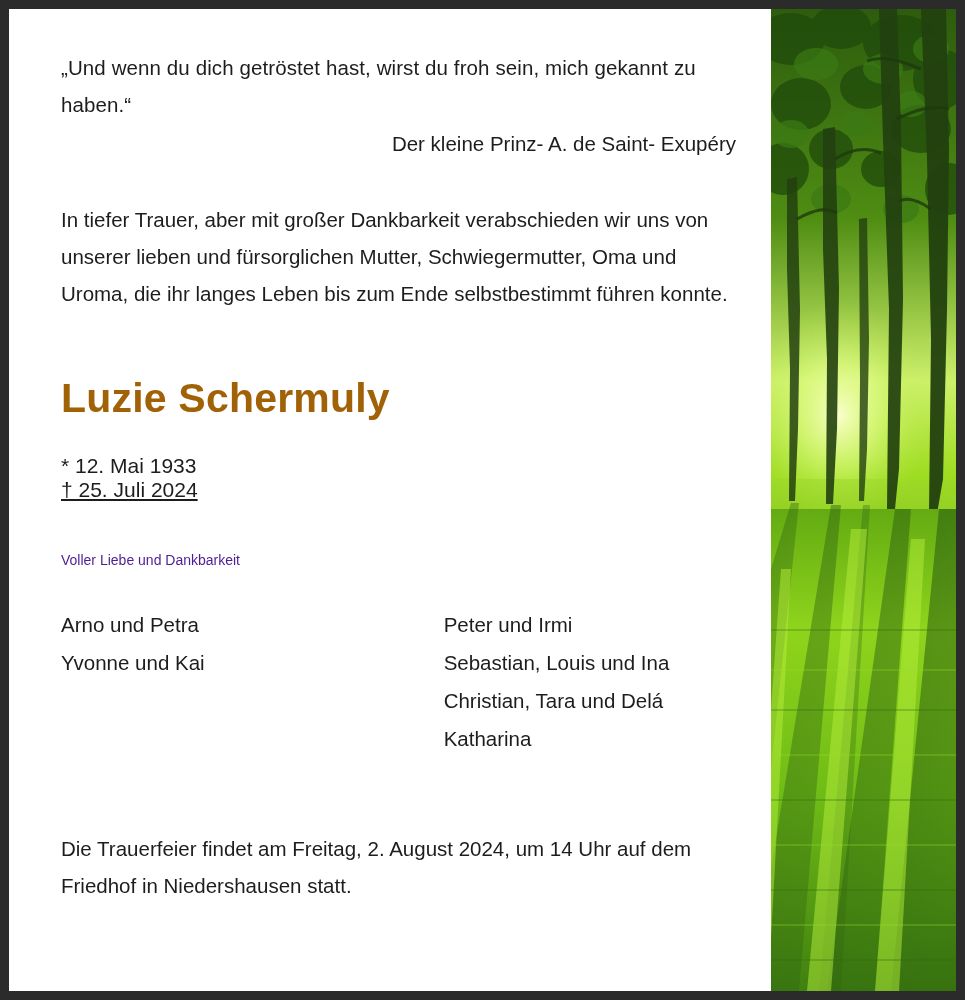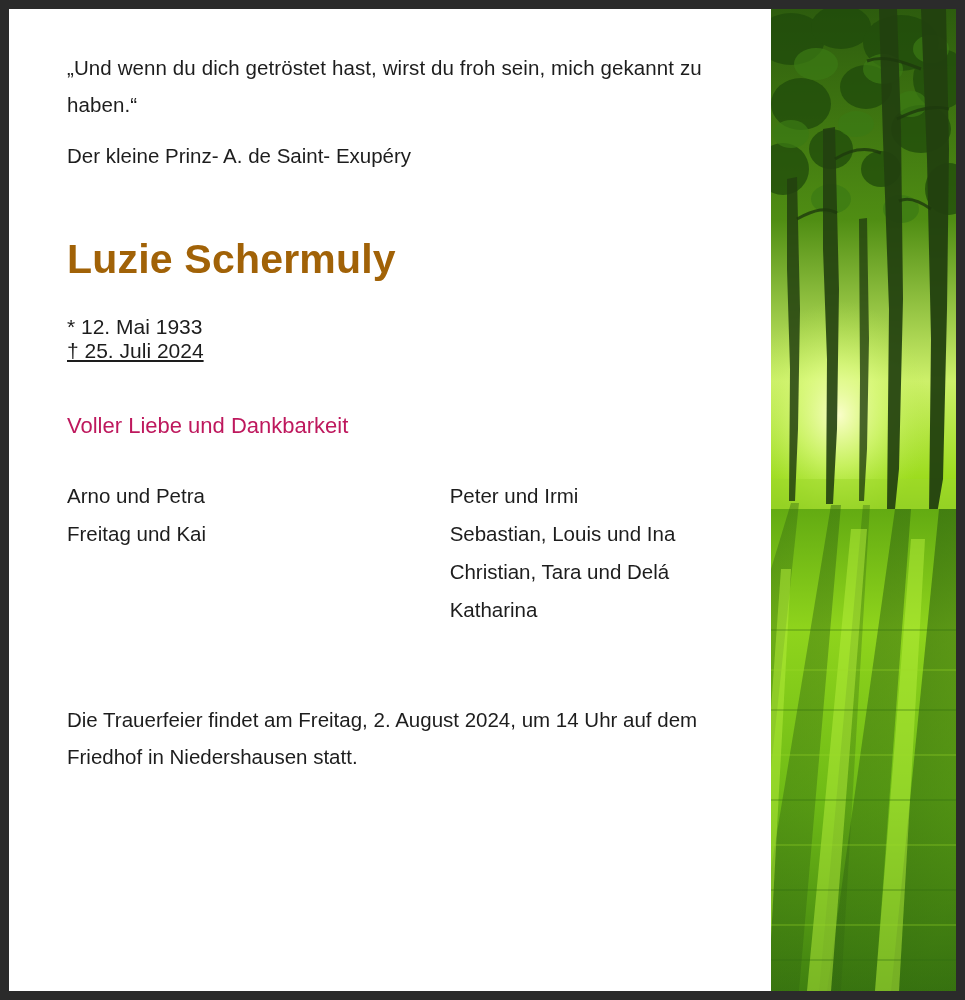--- a/index.html
+++ b/index.html
@@ -35,41 +35,42 @@
     top: 0;
     width: 9px;
     height: 1000px;
     background: #2b2b2b;
   }
   .frame-left { left: 0; }
   .frame-right { right: 0; }
 
   .content {
     position: absolute;
-    left: 22px;
+    left: 16px;
     top: 9px;
     width: 762px;
     height: 982px;
     background: #ffffff;
     box-sizing: border-box;
     padding: 40px 42px 0 45px;
   }
 
   .quote {
     font-size: 20.5px;
     line-height: 37px;
     color: #1d1d1d;
     letter-spacing: 0.1px;
     max-width: 640px;
   }
   .quote-attrib {
     font-size: 20.5px;
     line-height: 34px;
     color: #1d1d1d;
-    margin-top: 16px;
+    margin-top: 4px;
+    text-align: right;
   }
   .body-text {
     margin-top: 40px;
     font-size: 20.5px;
     line-height: 37px;
     color: #1d1d1d;
     max-width: 690px;
   }
   .name {
     margin-top: 56px;
@@ -85,22 +86,22 @@
     color: #1d1d1d;
     display: flex;
     align-items: baseline;
     flex-direction: column;
   }
   .dates .birth { display: inline-block; min-width: 200px; }
   .dates .death { display: inline-block; text-decoration: underline; }
 
   .dedication {
     margin-top: 50px;
-    font-size: 22px;
-    color: #be185d;
+    font-size: 14px;
+    color: #4c1d95;
   }
   .families {
     margin-top: 38px;
     display: flex;
     gap: 40px;
   }
   .fam-col {
     font-size: 20.5px;
     line-height: 38px;
     color: #1d1d1d;
@@ -136,34 +137,35 @@
   <div class="frame-top"></div>
   <div class="frame-bottom"></div>
   <div class="frame-left"></div>
   <div class="frame-right"></div>
 
   <div class="content">
 
     <div class="quote">„Und wenn du dich getröstet hast, wirst du froh sein, mich gekannt zu haben.“</div>
     <div class="quote-attrib">Der kleine Prinz- A. de Saint- Exupéry</div>
 
+    <div class="body-text">In tiefer Trauer, aber mit großer Dankbarkeit verabschieden wir uns von unserer lieben und fürsorglichen Mutter, Schwiegermutter, Oma und Uroma, die ihr langes Leben bis zum Ende selbstbestimmt führen konnte.</div>
 
     <div class="name">Luzie Schermuly</div>
 
     <div class="dates">
       <span class="birth">* 12. Mai 1933</span>
       <span class="death">† 25. Juli 2024</span>
     </div>
 
     <div class="dedication">Voller Liebe und Dankbarkeit</div>
 
     <div class="families">
       <div class="fam-col left">
         <div>Arno und Petra</div>
-        <div>Freitag und Kai</div>
+        <div>Yvonne und Kai</div>
       </div>
       <div class="fam-col right">
         <div>Peter und Irmi</div>
         <div>Sebastian, Louis und Ina</div>
         <div>Christian, Tara und Delá</div>
         <div>Katharina</div>
       </div>
     </div>
 
     <div class="service">Die Trauerfeier findet am Freitag, 2. August 2024, um 14 Uhr auf dem Friedhof in Niedershausen statt.</div>

